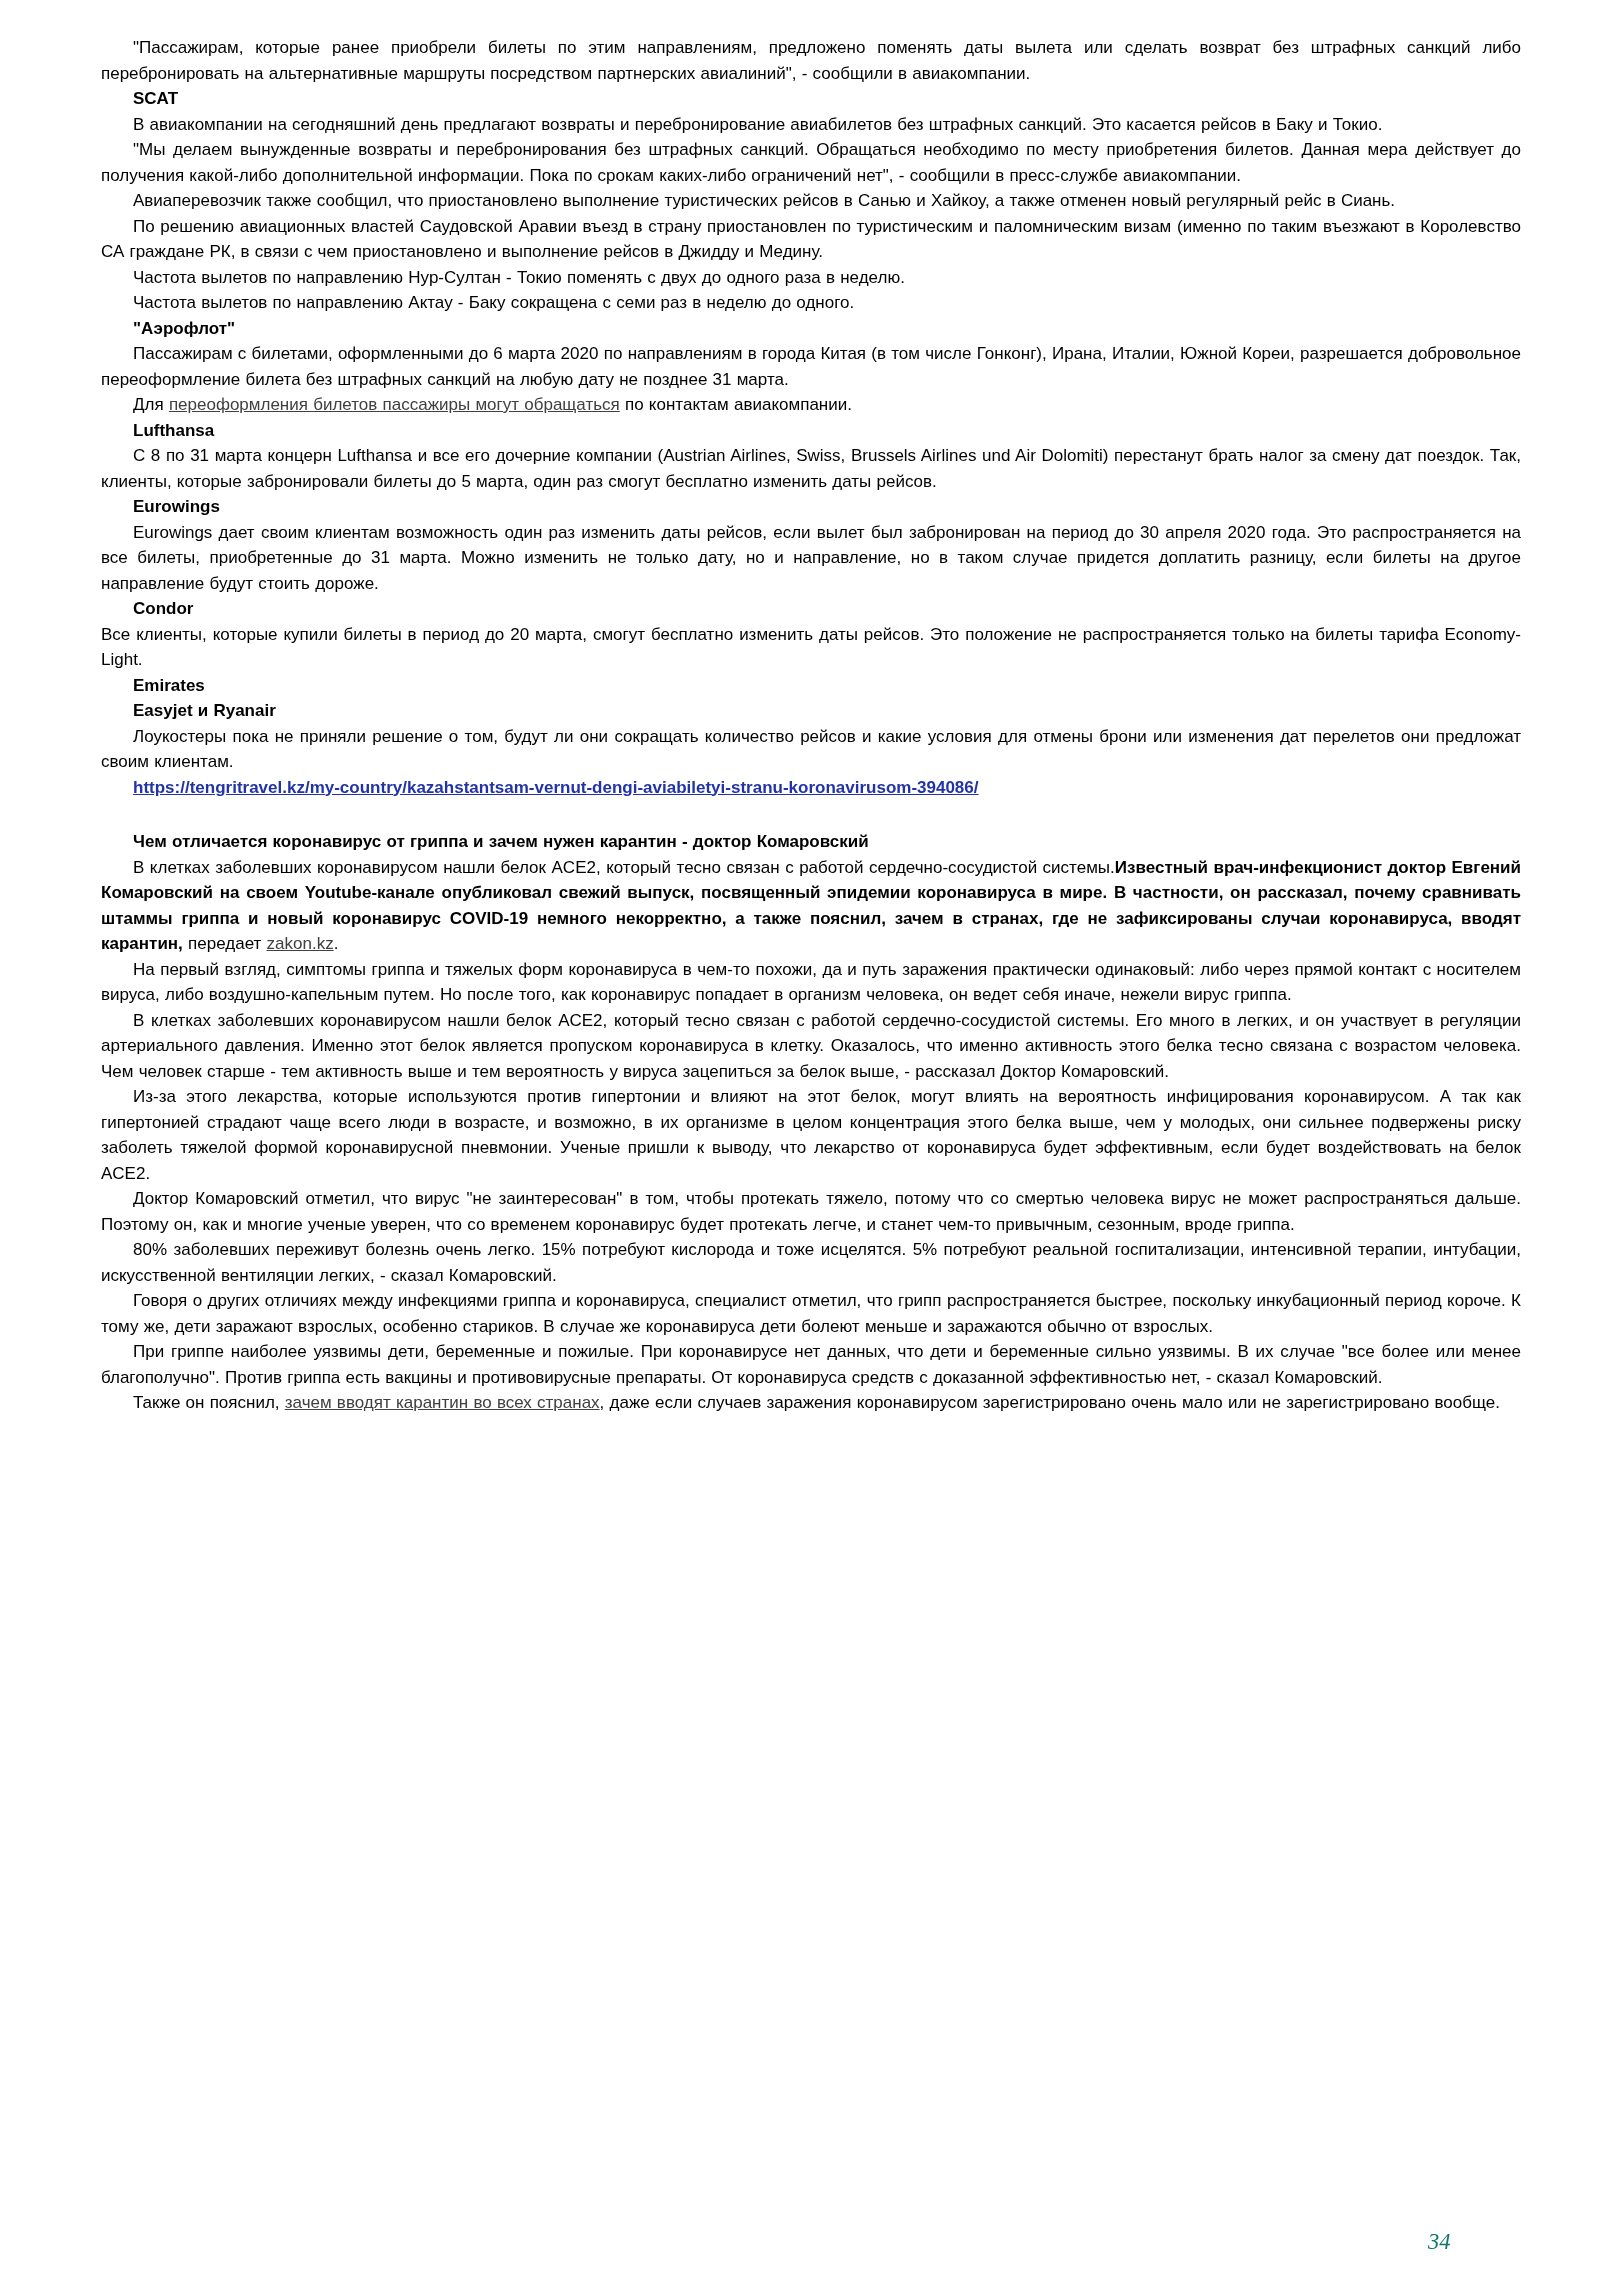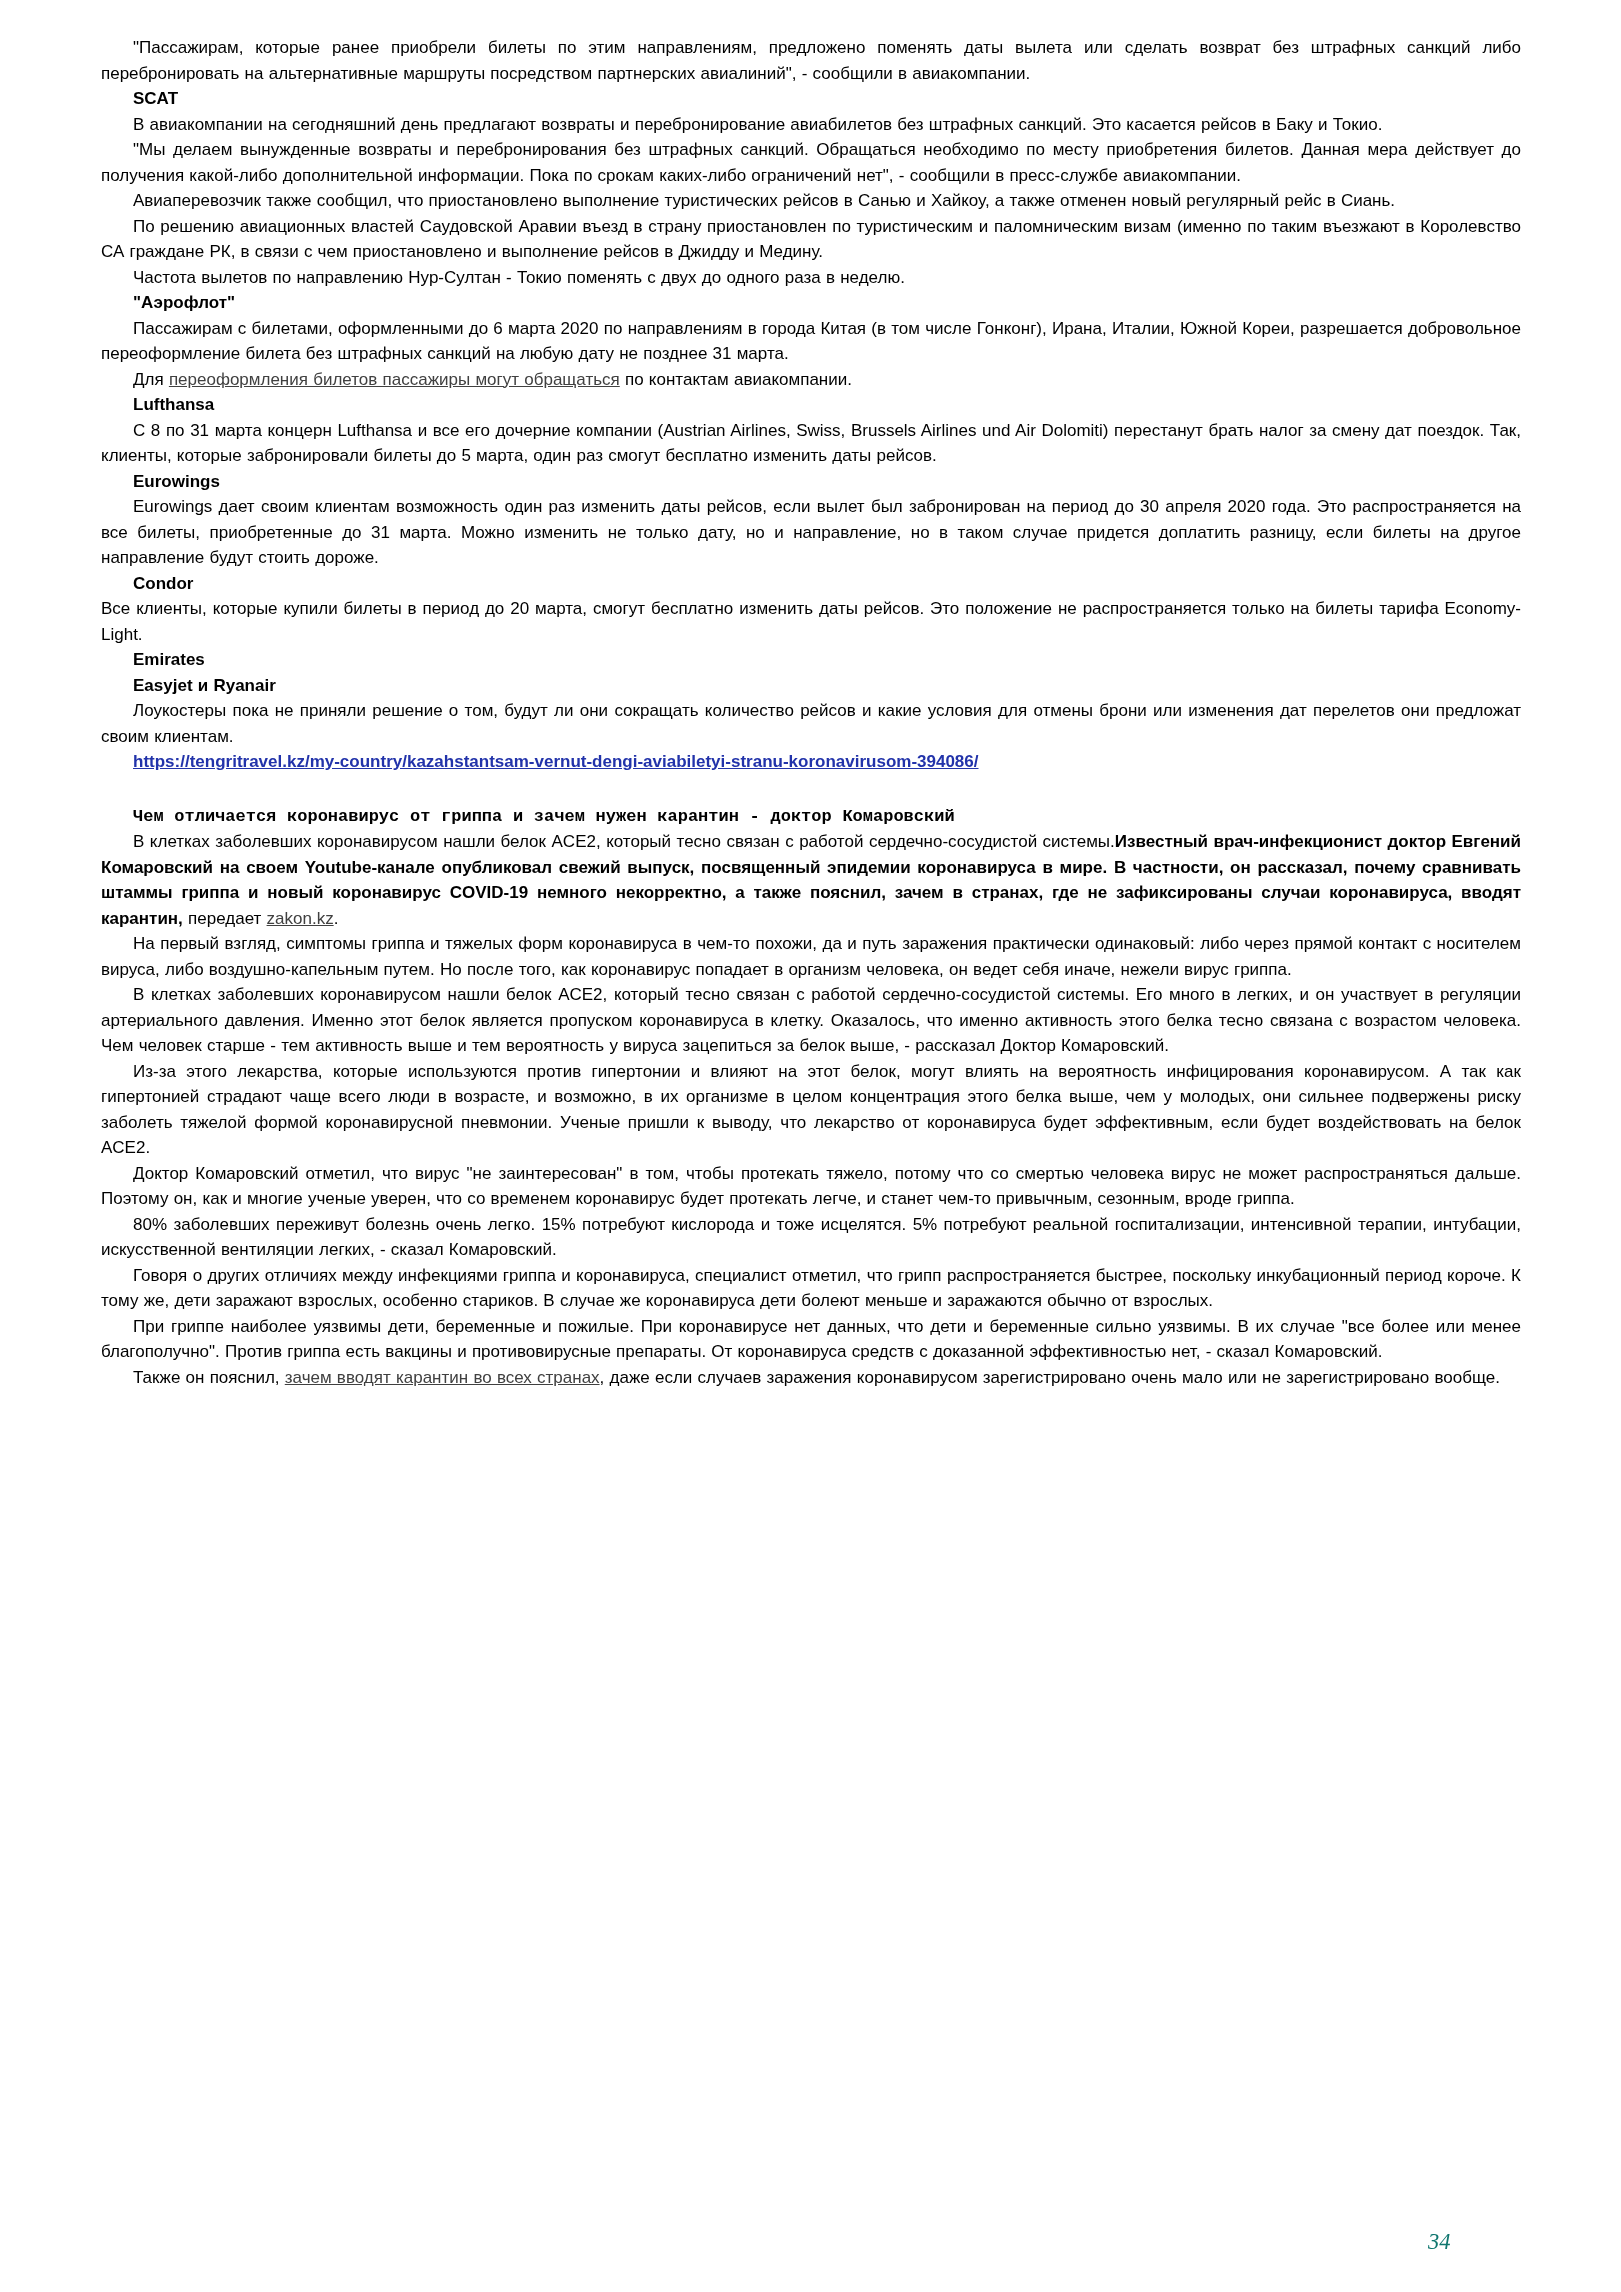--- a/index.html
+++ b/index.html
@@ -20,21 +20,21 @@
   }
   p.para {
     font-size: 17px;
     line-height: 25.5px;
     text-align: justify;
     text-indent: 32px;
     color: #000000;
     word-spacing: 0.5px;
   }
   p.para.no-indent { text-indent: 0; }
-  p.para.space-before { margin-top: 29px; font-family: Liberation Mono, monospace; }
+  p.para.space-before { margin-top: 29px; }
   .seg-n { font-weight: normal; }
   .seg-b { font-weight: bold; }
   .seg-l {
     color: #404040;
     text-decoration: underline;
     cursor: pointer;
   }
   .seg-bl {
     color: #2233aa;
     text-decoration: underline;
@@ -56,20 +56,21 @@
 <body>
 
 <div class="page-content">
     <p class="para"><span class="seg-n">"Пассажирам, которые ранее приобрели билеты по этим направлениям, предложено поменять даты вылета или сделать возврат без штрафных санкций либо перебронировать на альтернативные маршруты посредством партнерских авиалиний", - сообщили в авиакомпании.</span></p>
     <p class="para"><span class="seg-b">SCAT</span></p>
     <p class="para"><span class="seg-n">В авиакомпании на сегодняшний день предлагают возвраты и перебронирование авиабилетов без штрафных санкций. Это касается рейсов в Баку и Токио.</span></p>
     <p class="para"><span class="seg-n">"Мы делаем вынужденные возвраты и перебронирования без штрафных санкций. Обращаться необходимо по месту приобретения билетов. Данная мера действует до получения какой-либо дополнительной информации. Пока по срокам каких-либо ограничений нет", - сообщили в пресс-службе авиакомпании.</span></p>
     <p class="para"><span class="seg-n">Авиаперевозчик также сообщил, что приостановлено выполнение туристических рейсов в Санью и Хайкоу, а также отменен новый регулярный рейс в Сиань.</span></p>
     <p class="para"><span class="seg-n">По решению авиационных властей Саудовской Аравии въезд в страну приостановлен по туристическим и паломническим визам (именно по таким въезжают в Королевство СА граждане РК, в связи с чем приостановлено и выполнение рейсов в Джидду и Медину.</span></p>
     <p class="para"><span class="seg-n">Частота вылетов по направлению Нур-Султан - Токио поменять с двух до одного раза в неделю.</span></p>
+    <p class="para"><span class="seg-n">Частота вылетов по направлению Актау - Баку сокращена с семи раз в неделю до одного.</span></p>
     <p class="para"><span class="seg-b">"Аэрофлот"</span></p>
     <p class="para"><span class="seg-n">Пассажирам с билетами, оформленными до 6 марта 2020 по направлениям в города Китая (в том числе Гонконг), Ирана, Италии, Южной Кореи, разрешается добровольное переоформление билета без штрафных санкций на любую дату не позднее 31 марта.</span></p>
     <p class="para"><span class="seg-n">Для </span><span class="seg-l">переоформления билетов пассажиры могут обращаться</span><span class="seg-n"> по контактам авиакомпании.</span></p>
     <p class="para"><span class="seg-b">Lufthansa</span></p>
     <p class="para"><span class="seg-n">С 8 по 31 марта концерн Lufthansa и все его дочерние компании (Austrian Airlines, Swiss, Brussels Airlines und Air Dolomiti) перестанут брать налог за смену дат поездок. Так, клиенты, которые забронировали билеты до 5 марта, один раз смогут бесплатно изменить даты рейсов.</span></p>
     <p class="para"><span class="seg-b">Eurowings</span></p>
     <p class="para"><span class="seg-n">Eurowings дает своим клиентам возможность один раз изменить даты рейсов, если вылет был забронирован на период до 30 апреля 2020 года. Это распространяется на все билеты, приобретенные до 31 марта. Можно изменить не только дату, но и направление, но в таком случае придется доплатить разницу, если билеты на другое направление будут стоить дороже.</span></p>
     <p class="para"><span class="seg-b">Condor</span></p>
     <p class="para no-indent"><span class="seg-n">Все клиенты, которые купили билеты в период до 20 марта, смогут бесплатно изменить даты рейсов. Это положение не распространяется только на билеты тарифа Economy-Light.</span></p>
     <p class="para"><span class="seg-b">Emirates</span></p>

